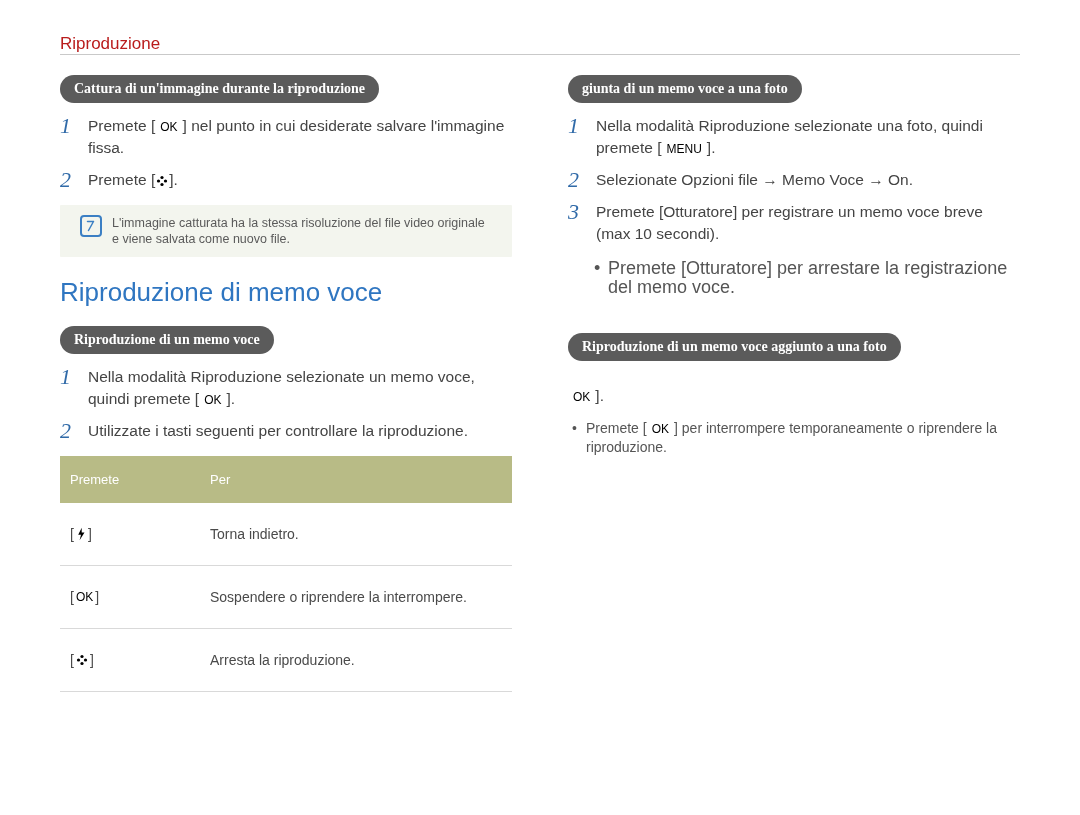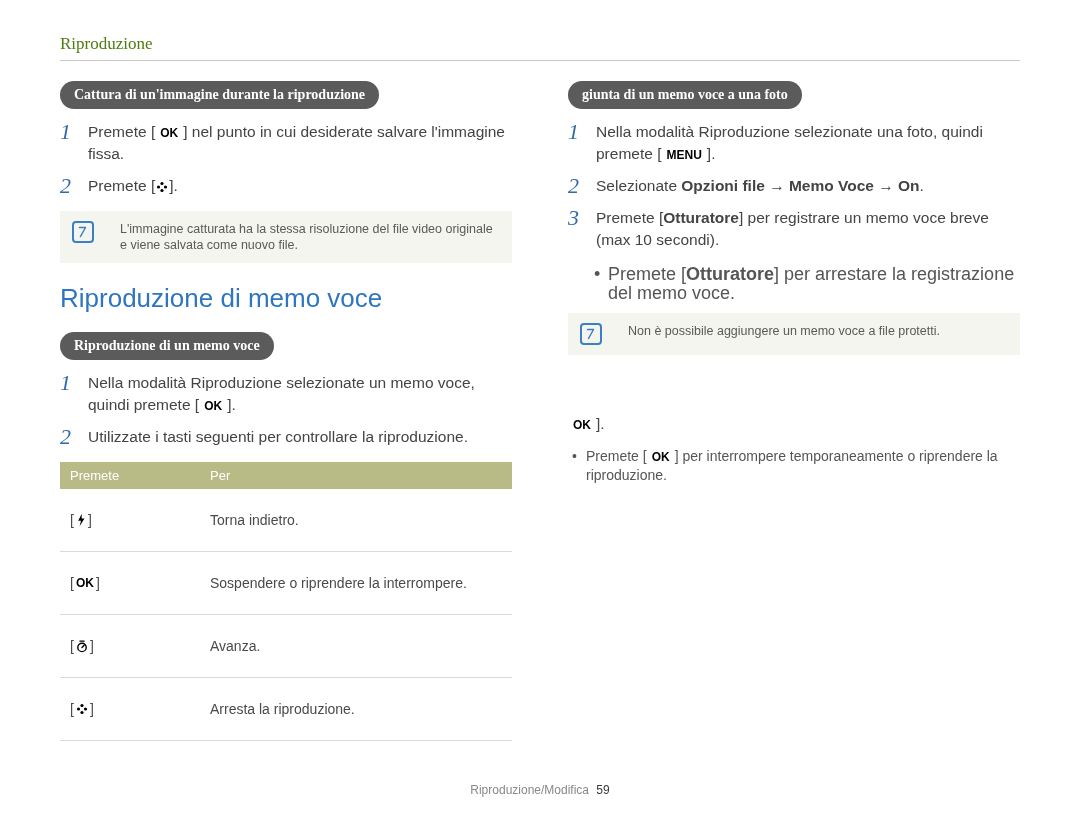--- a/index.html
+++ b/index.html
@@ -10,25 +10,23 @@
     color: #3b3b3b;
   }
   .page {
     width: 1080px;
     height: 815px;
     box-sizing: border-box;
     padding: 34px 60px 20px 60px;
     position: relative;
   }
   .header-title {
-    color: #4d7c0f;
+    color: #b91c1c;
     font-size: 17px;
     font-weight: 400;
-    margin-bottom: 6px;
-    font-family: Liberation Serif, serif;
   }
   .header-rule {
     border: none;
     border-top: 1px solid #c9c9c9;
     margin: 0 0 18px 0;
   }
   .columns {
     display: flex;
     gap: 56px;
   }
@@ -81,24 +79,24 @@
     font-weight: 900;
     font-size: 12px;
     color: #000;
   }
   .keycap .k-inner { display: inline-block; }
   .brackets { display: inline-flex; align-items: center; }
   .brackets::before { content: "["; margin-right:1px; }
   .brackets::after  { content: "]"; margin-left:1px; }
   .note-box {
     display: flex;
-    gap: 26px;
+    gap: 10px;
     background: #f3f5ee;
     border-radius: 1px;
-    padding: 10px 12px;
+    padding: 10px 20px;
     margin: 10px 0 20px 0;
     align-items: flex-start;
     font-size: 12.5px;
     color: #5a5a5a;
     line-height: 16px;
   }
   .note-icon {
     width: 18px;
     height: 18px;
     border: 2px solid #3b7fc4;
@@ -121,31 +119,31 @@
     border-collapse: collapse;
     width: 100%;
     margin-top: 8px;
     font-size: 14px;
   }
   table.controls th {
     background: #b8bb86;
     color: #fff;
     font-weight: 400;
     text-align: left;
-    padding: 6px 10px;
+    padding: 16px 10px;
     font-size: 13px;
   }
   table.controls td {
     border-bottom: 1px solid #d9d9d9;
     padding: 23px 10px;
     color: #4a4a4a;
     vertical-align: middle;
   }
   table.controls td.keycol { width: 120px; }
-  .bold { font-weight: 700; align-items: flex-end; }
+  .bold { font-weight: 400; align-items: flex-end; }
   .small-bullet {
     font-size: 18px;
     color: #555;
     line-height: 19px;
     padding-left: 18px;
     margin: 4px 0 8px 22px;
     position: relative;
   }
   .small-bullet::before {
     content: "•";
@@ -263,32 +261,20 @@
                   <span class="keycap bold" style="padding:0">
                     <span class="k-inner">OK</span>
                   </span>
                 </span></td>
             <td>Sospendere o riprendere la interrompere.</td>
           </tr>
           <tr>
             <td class="keycol"><span class="brackets">
                   <span class="glyph">
                     <svg width="14" height="14" viewBox="0 0 20 20">
-                      <circle cx="10" cy="12" r="6" fill="none" stroke="#000" stroke-width="2"></circle>
-                      <path d="M10 12 L13 9" stroke="#000" stroke-width="2" stroke-linecap="round"></path>
-                      <path d="M7 3 L13 3" stroke="#000" stroke-width="2" stroke-linecap="round"></path>
-                    </svg>
-                  </span>
-                </span></td>
-            <td>Avanza.</td>
-          </tr>
-          <tr>
-            <td class="keycol"><span class="brackets">
-                  <span class="glyph">
-                    <svg width="14" height="14" viewBox="0 0 20 20">
                       <g fill="#000">
                         <circle cx="10" cy="5" r="2.3"></circle>
                         <circle cx="10" cy="15" r="2.3"></circle>
                         <circle cx="5" cy="10" r="2.3"></circle>
                         <circle cx="15" cy="10" r="2.3"></circle>
                         <circle cx="10" cy="10" r="1.8" fill="#fff"></circle>
                       </g>
                     </svg>
                   </span>
                 </span></td>
@@ -321,43 +307,32 @@
           <span class="step-num">3</span>
           <span class="step-body">
             <span>Premete [</span><span class="bold">Otturatore</span><span>] per registrare un memo voce breve (max 10 secondi).</span>
           </span>
         </li>
       </ol>
       <div class="small-bullet">
         <span>Premete [</span><span class="bold">Otturatore</span><span>] per arrestare la registrazione del memo voce.</span>
       </div>
 
-      <div class="note-box">
-        <div class="note-icon">
-          <svg viewBox="0 0 24 24">
-              <path fill="none" stroke="#3b7fc4" stroke-width="3" stroke-linecap="round" d="M5 3 L17 3 M17 3 L7 21"></path>
-            </svg>
-        </div>
-        <div>Non è possibile aggiungere un memo voce a file protetti.</div>
-      </div>
 
       <div style="height:26px"></div>
 
+      <div class="pill">Riproduzione di un memo voce aggiunto a una foto</div>
 
       <div class="body-para">
         <span class="keycap bold">
             <span class="k-inner">OK</span>
           </span><span>].</span>
       </div>
 
       <div class="small-bullet" style="margin-left:0; font-size:14px;">
         <span>Premete [</span><span class="keycap bold">
             <span class="k-inner">OK</span>
           </span><span>] per interrompere temporaneamente o riprendere la riproduzione.</span>
       </div>
     </div>
   </div>
 
-  <div class="footer">
-    <span>Riproduzione/Modifica</span>
-    <span class="pnum">59</span>
-  </div>
 </div>
 
 </body></html>

